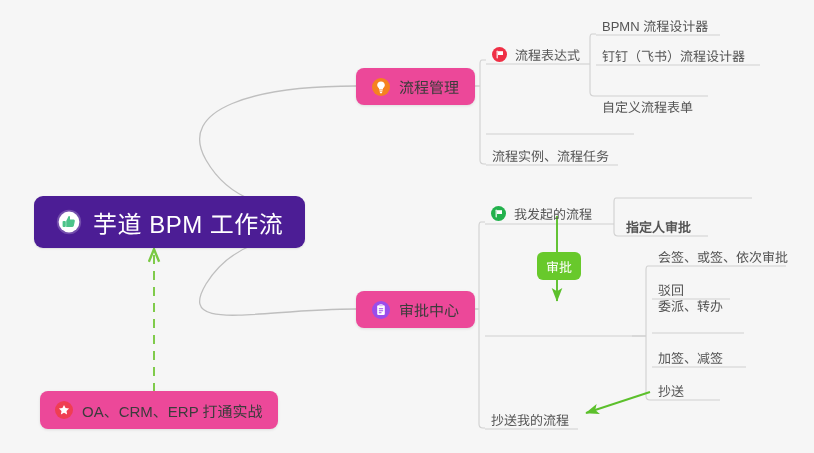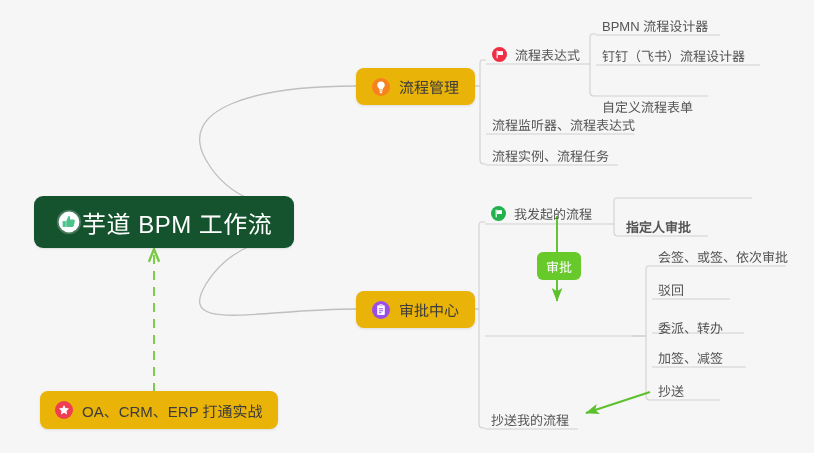--- a/index.html
+++ b/index.html
@@ -29,36 +29,36 @@
   .node {
     position: absolute;
     display: flex;
     align-items: center;
     box-sizing: border-box;
     white-space: nowrap;
   }
 
   
   .root-node {
-    background: #14532d;
+    background: #4c1d95;
     border-radius: 9px;
     padding: 0 22px;
     height: 52px;
-    gap: 0;
+    gap: 11px;
     box-shadow: 0 1px 2px rgba(0,0,0,0.10);
   }
   .root-label {
     color: #ffffff;
     font-size: 24px;
     letter-spacing: 0.5px;
   }
 
   
   .card-node {
-    background: #eab308;
+    background: #ec4899;
     border-radius: 8px;
     padding: 0 16px;
     height: 37px;
     gap: 9px;
     box-shadow: 0 1px 3px rgba(0,0,0,0.10);
   }
   .card-label {
     color: #3c3c3c;
     font-size: 15px;
   }
@@ -200,23 +200,20 @@
     <span class="icon icon-sm">
       <svg viewBox="0 0 15 15" width="15" height="15">
         <circle cx="7.5" cy="7.5" r="7.5" fill="#ef2f45"></circle>
         <rect x="4.6" y="3.6" width="1.15" height="7.8" rx="0.55" fill="#ffffff"></rect>
         <path d="M6.0 4.2 L11.0 4.2 L11.0 8.0 L6.0 8.0 Z" fill="#ffffff"></path>
       </svg>
     </span>
     <span class="leaf-label">流程表达式</span>
   </div>
 
-  <div class="node leaf-node" style="left:492px; top:111px;">
-    <span class="leaf-label">流程监听器、流程表达式</span>
-  </div>
 
   <div class="node leaf-node" style="left:492px; top:142px;">
     <span class="leaf-label">流程实例、流程任务</span>
   </div>
 
   <div class="node leaf-node" style="left:602px; top:12px;">
     <span class="leaf-label">BPMN 流程设计器</span>
   </div>
   <div class="node leaf-node" style="left:602px; top:42px;">
     <span class="leaf-label">钉钉（飞书）流程设计器</span>
@@ -259,21 +256,21 @@
   <div class="node leaf-node" style="left:626px; top:213px;font-weight:bold;">
     <span class="leaf-label">指定人审批</span>
   </div>
 
   <div class="node leaf-node" style="left:658px; top:243px;">
     <span class="leaf-label">会签、或签、依次审批</span>
   </div>
   <div class="node leaf-node" style="left:658px; top:276px;">
     <span class="leaf-label">驳回</span>
   </div>
-  <div class="node leaf-node" style="left:658px; top:314px;">
+  <div class="node leaf-node" style="left:658px; top:292px;">
     <span class="leaf-label">委派、转办</span>
   </div>
   <div class="node leaf-node" style="left:658px; top:344px;">
     <span class="leaf-label">加签、减签</span>
   </div>
   <div class="node leaf-node" style="left:658px; top:377px;">
     <span class="leaf-label">抄送</span>
   </div>
 
   <div class="node chip-node" style="left:537px; top:252px;">

